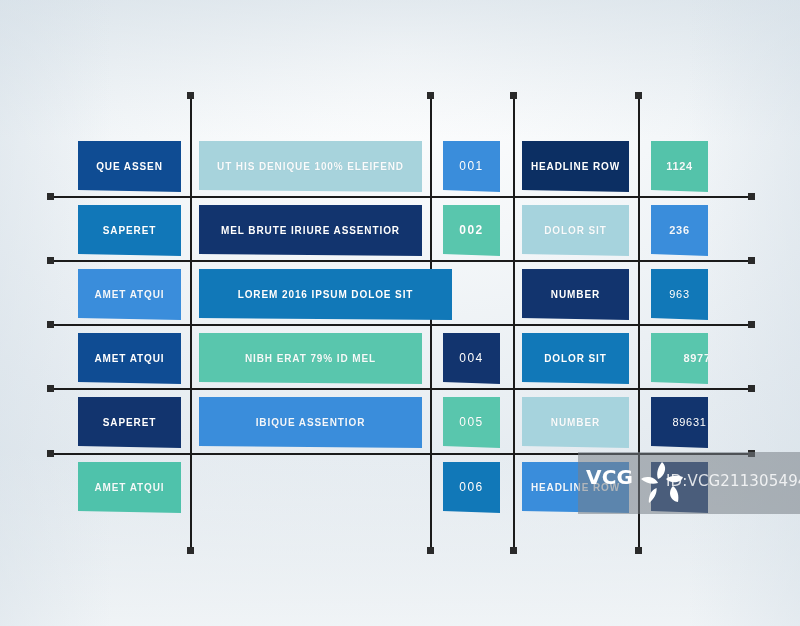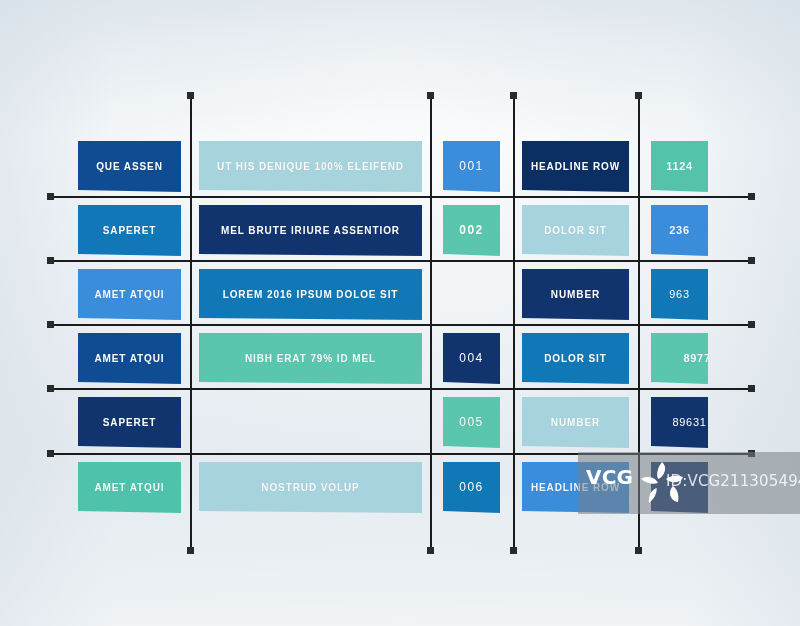--- a/index.html
+++ b/index.html
@@ -213,21 +213,21 @@
   <div class="tile soft" style="left: 522px; top: 205px; width: 107px; height: 51px; background: rgb(166, 211, 221); clip-path: polygon(0px 0px, 100% 0px, 100% 100%, 0px 96%);">
     <span class="lbl">DOLOR SIT</span>
   </div>
   <div class="tile numsm soft" style="left: 651px; top: 205px; width: 57px; height: 51px; background: rgb(58, 141, 219); clip-path: polygon(0px 0px, 100% 0px, 100% 100%, 0px 96%);">
     <span class="lbl">236</span>
   </div>
 
   <div class="tile soft" style="left: 78px; top: 269px; width: 103px; height: 51px; background: rgb(58, 141, 219); clip-path: polygon(0px 0px, 100% 0px, 100% 100%, 0px 96%);">
     <span class="lbl">AMET ATQUI</span>
   </div>
-  <div class="tile" style="left: 199px; top: 269px; width: 223px; height: 51px; background: rgb(17, 120, 184); clip-path: polygon(0px 0px, 100% 0px, 100% 100%, 0px 96%);">
+  <div class="tile" style="left: 199px; top: 269px; width: 253px; height: 51px; background: rgb(17, 120, 184); clip-path: polygon(0px 0px, 100% 0px, 100% 100%, 0px 96%);">
     <span class="lbl">LOREM 2016 IPSUM DOLOE SIT</span>
   </div>
   <div class="tile" style="left: 522px; top: 269px; width: 107px; height: 51px; background: rgb(18, 52, 110); clip-path: polygon(0px 0px, 100% 0px, 100% 100%, 0px 96%);">
     <span class="lbl">NUMBER</span>
   </div>
   <div class="tile numsm" style="left: 651px; top: 269px; width: 57px; height: 51px; background: rgb(17, 120, 184); clip-path: polygon(0px 0px, 100% 0px, 100% 100%, 0px 96%);">
     <span class="lbl">963</span>
   </div>
 
   <div class="tile" style="left: 78px; top: 333px; width: 103px; height: 51px; background: rgb(15, 76, 147); clip-path: polygon(0px 0px, 100% 0px, 100% 100%, 0px 96%);">
@@ -242,35 +242,35 @@
   <div class="tile" style="left: 522px; top: 333px; width: 107px; height: 51px; background: rgb(17, 120, 184); clip-path: polygon(0px 0px, 100% 0px, 100% 100%, 0px 96%);">
     <span class="lbl">DOLOR SIT</span>
   </div>
   <div class="tile numsm soft" style="left: 651px; top: 333px; width: 57px; height: 51px; background: rgb(89, 198, 173); clip-path: polygon(0px 0px, 100% 0px, 100% 100%, 0px 96%); padding-left: 42px;">
     <span class="lbl">89777</span>
   </div>
 
   <div class="tile" style="left: 78px; top: 397px; width: 103px; height: 51px; background: rgb(18, 52, 110); clip-path: polygon(0px 0px, 100% 0px, 100% 100%, 0px 96%);">
     <span class="lbl">SAPERET</span>
   </div>
+  <div class="tile soft" style="left: 199px; top: 397px; width: 223px; height: 51px; background: rgb(58, 141, 219); clip-path: polygon(0px 0px, 100% 0px, 100% 100%, 0px 96%);">
+    <span class="lbl">IBIQUE ASSENTIOR</span>
+  </div>
   <div class="tile num" style="left: 443px; top: 397px; width: 57px; height: 51px; background: rgb(89, 198, 173); clip-path: polygon(0px 0px, 100% 0px, 100% 100%, 0px 96%);">
     <span class="lbl">005</span>
   </div>
   <div class="tile soft" style="left: 522px; top: 397px; width: 107px; height: 51px; background: rgb(166, 211, 221); clip-path: polygon(0px 0px, 100% 0px, 100% 100%, 0px 96%);">
     <span class="lbl">NUMBER</span>
   </div>
   <div class="tile numsm" style="left: 651px; top: 397px; width: 57px; height: 51px; background: rgb(18, 52, 110); clip-path: polygon(0px 0px, 100% 0px, 100% 100%, 0px 96%); padding-left: 20px;">
     <span class="lbl">89631</span>
   </div>
 
   <div class="tile soft" style="left: 78px; top: 462px; width: 103px; height: 51px; background: rgb(79, 194, 171); clip-path: polygon(0px 0px, 100% 0px, 100% 100%, 0px 96%);">
     <span class="lbl">AMET ATQUI</span>
-  </div>
-  <div class="tile soft" style="left: 199px; top: 462px; width: 223px; height: 51px; background: rgb(166, 211, 221); clip-path: polygon(0px 0px, 100% 0px, 100% 100%, 0px 96%);">
-    <span class="lbl">NOSTRUD VOLUP</span>
   </div>
   <div class="tile num" style="left: 443px; top: 462px; width: 57px; height: 51px; background: rgb(17, 120, 184); clip-path: polygon(0px 0px, 100% 0px, 100% 100%, 0px 96%);">
     <span class="lbl">006</span>
   </div>
   <div class="tile soft" style="left: 522px; top: 462px; width: 107px; height: 51px; background: rgb(58, 141, 219); clip-path: polygon(0px 0px, 100% 0px, 100% 100%, 0px 96%);">
     <span class="lbl">HEADLINE ROW</span>
   </div>
   <div class="tile numsm" style="left: 651px; top: 462px; width: 57px; height: 51px; background: rgb(18, 52, 110); clip-path: polygon(0px 0px, 100% 0px, 100% 100%, 0px 96%);">
     <span class="lbl"></span>
   </div>

